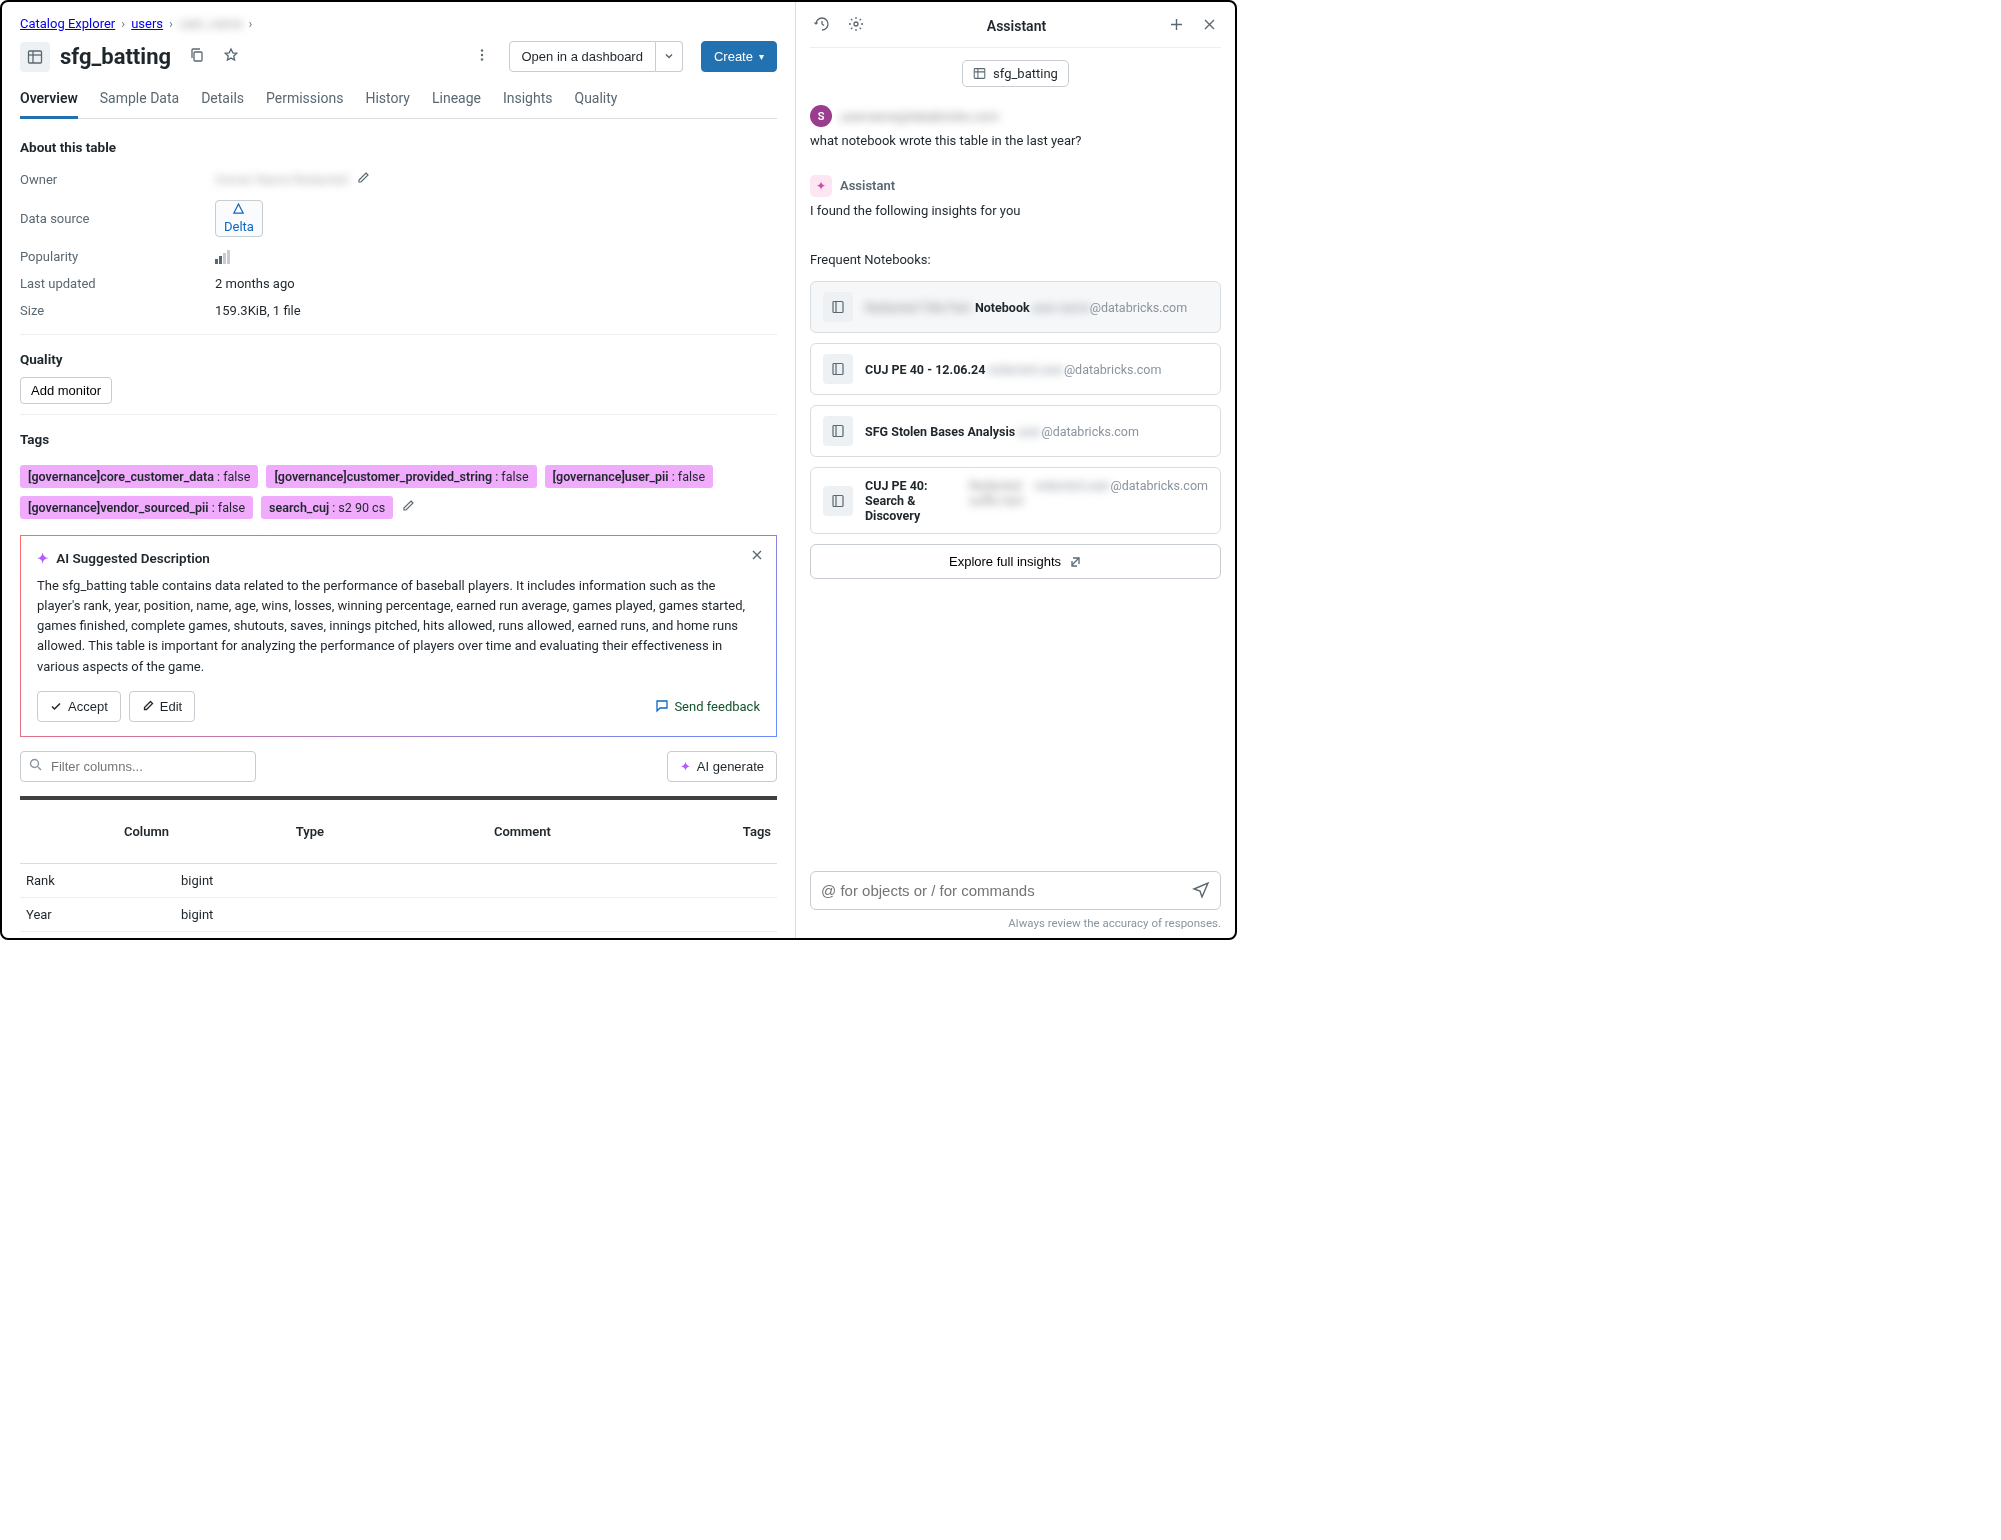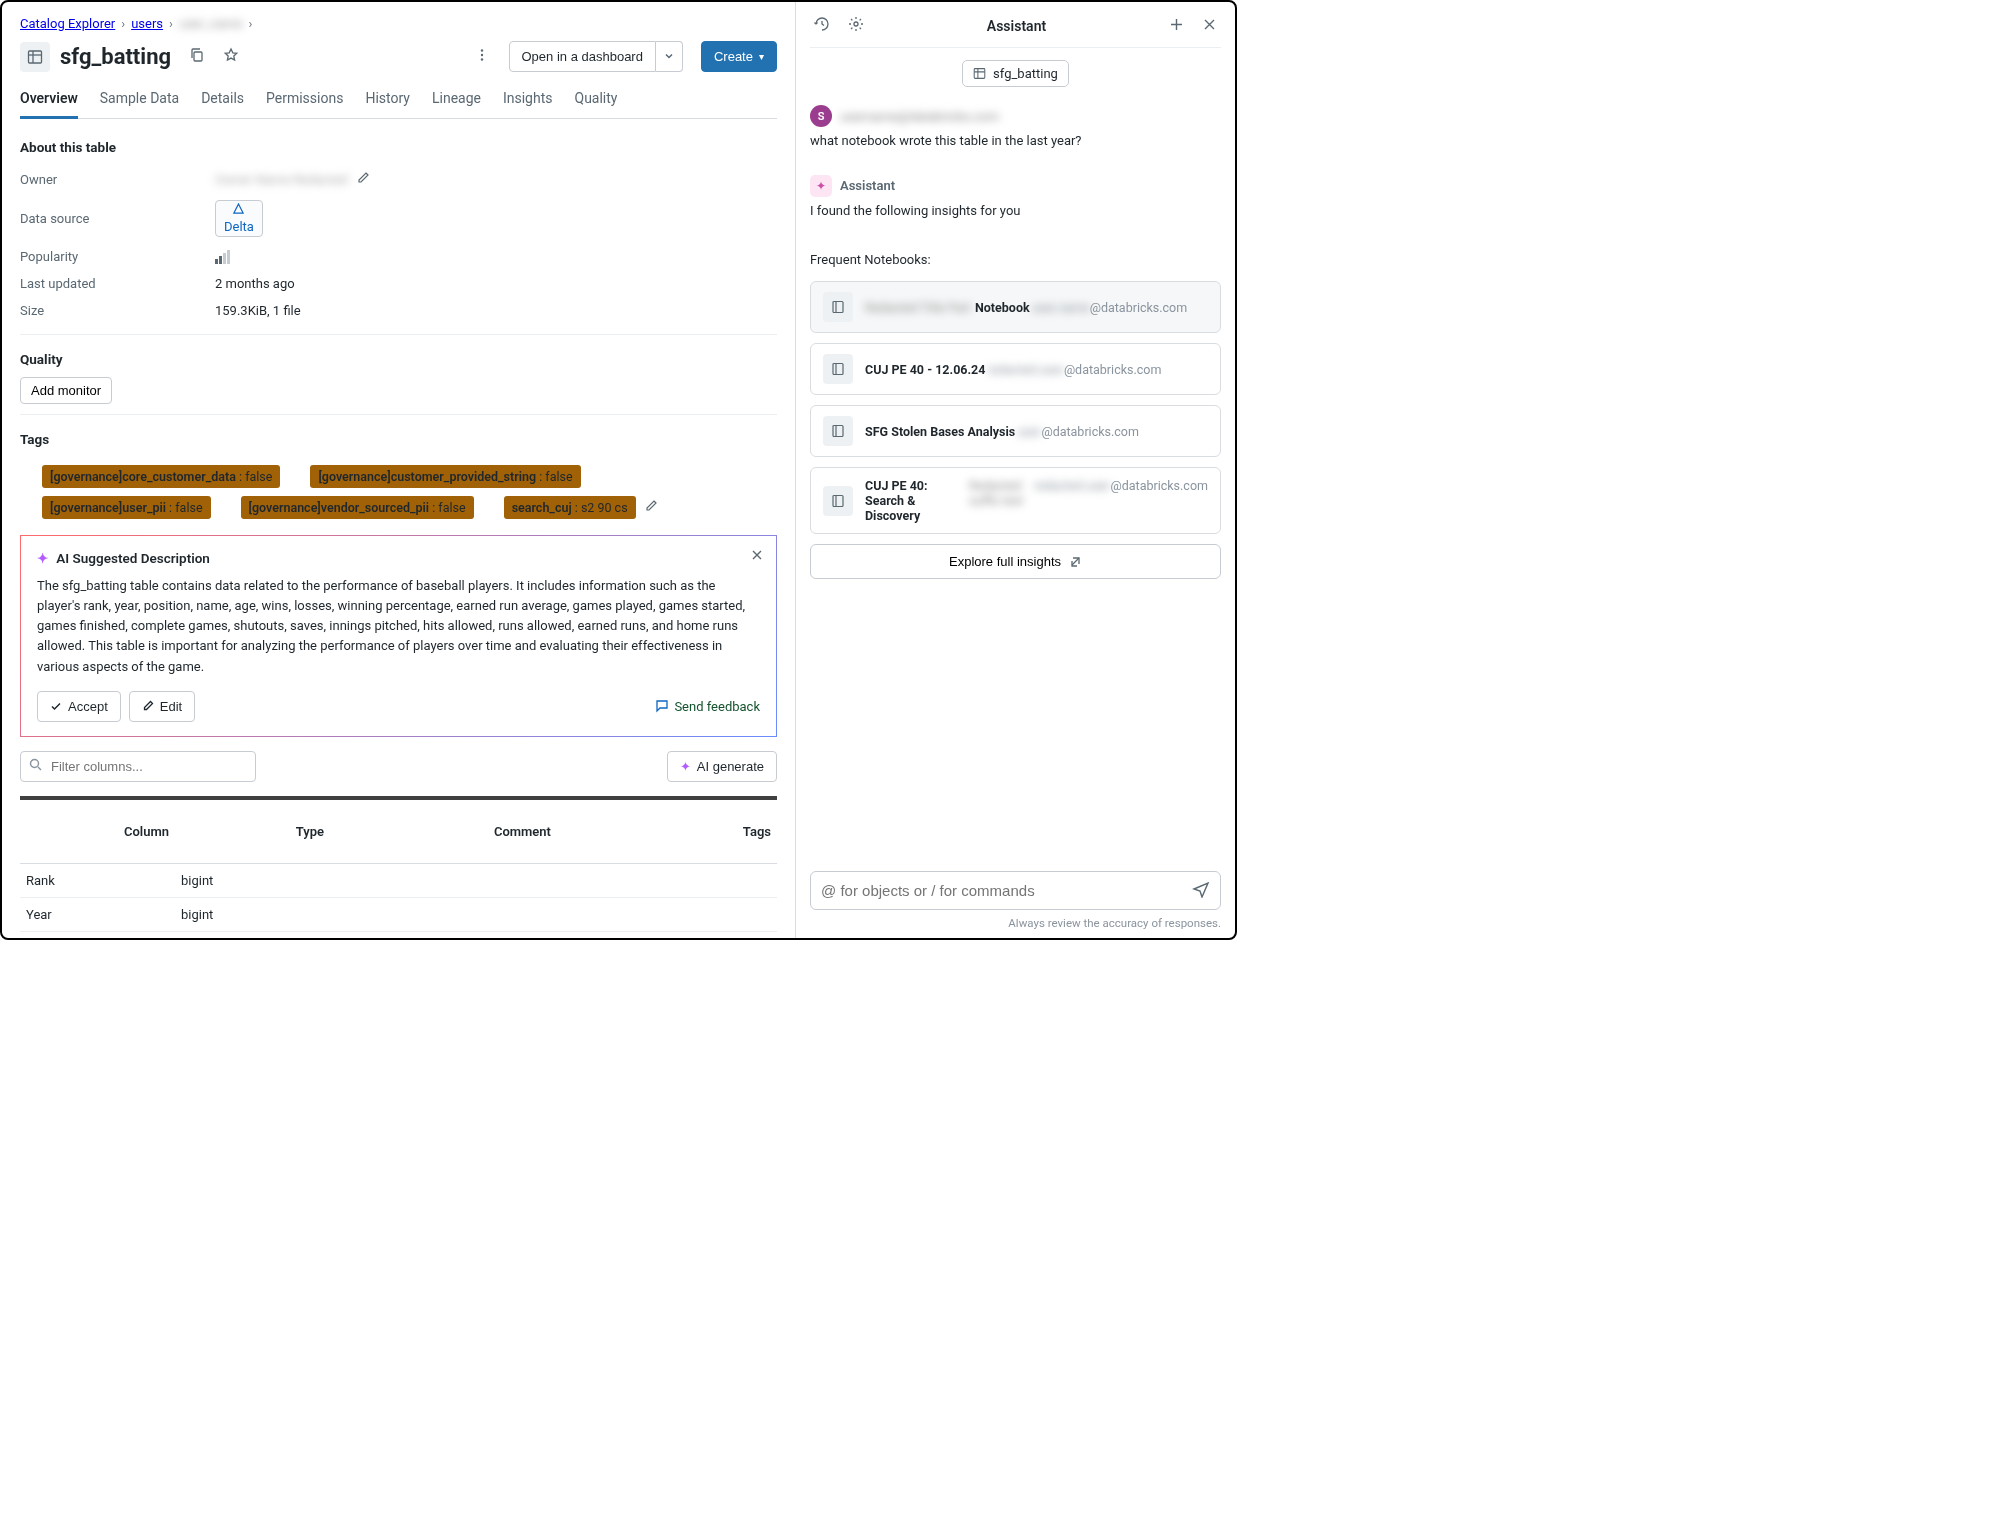--- a/index.html
+++ b/index.html
@@ -43,21 +43,21 @@
   .popularity-bars { display: inline-flex; align-items: flex-end; gap: 1px; }
   .popularity-bars span { width: 3px; background: #c6ccd2; display: inline-block; }
   .popularity-bars span.on { background: #5a6872; }
 
   hr.div { border: none; border-top: 1px solid #eceff1; margin: 10px 0; }
 
   .add-monitor { border: 1px solid #c6ccd2; border-radius: 4px; padding: 5px 10px; background: #fff; cursor: pointer; font-size: 13px; }
 
   
   .tag-row { display: flex; flex-wrap: wrap; gap: 8px; margin-top: 8px; }
-  .tag-chip { background: #a16207; border-radius: 3px; padding: 4px 8px; font-size: 12.5px; margin-left: 22px; }
+  .tag-chip { background: #f0abfc; border-radius: 3px; padding: 4px 8px; font-size: 12.5px; }
   .tag-chip b { font-weight: 600; }
   .tag-edit { color: #5a6872; cursor: pointer; align-self: center; }
 
   
   .ai-box { border: 1.5px solid; border-image: linear-gradient(135deg, #ff6a6a, #6a8cff) 1; border-radius: 6px; padding: 14px 16px; margin-top: 16px; position: relative; }
   .ai-head { display: flex; align-items: center; gap: 8px; font-weight: 600; font-size: 13.5px; margin-bottom: 10px; }
   .sparkle { color: #b45cff; }
   .ai-close { position: absolute; right: 12px; top: 12px; cursor: pointer; color: #5a6872; }
   .ai-body { font-size: 13px; line-height: 1.55; color: #1f272d; margin-bottom: 14px; }
   .ai-actions { display: flex; align-items: center; gap: 8px; }

